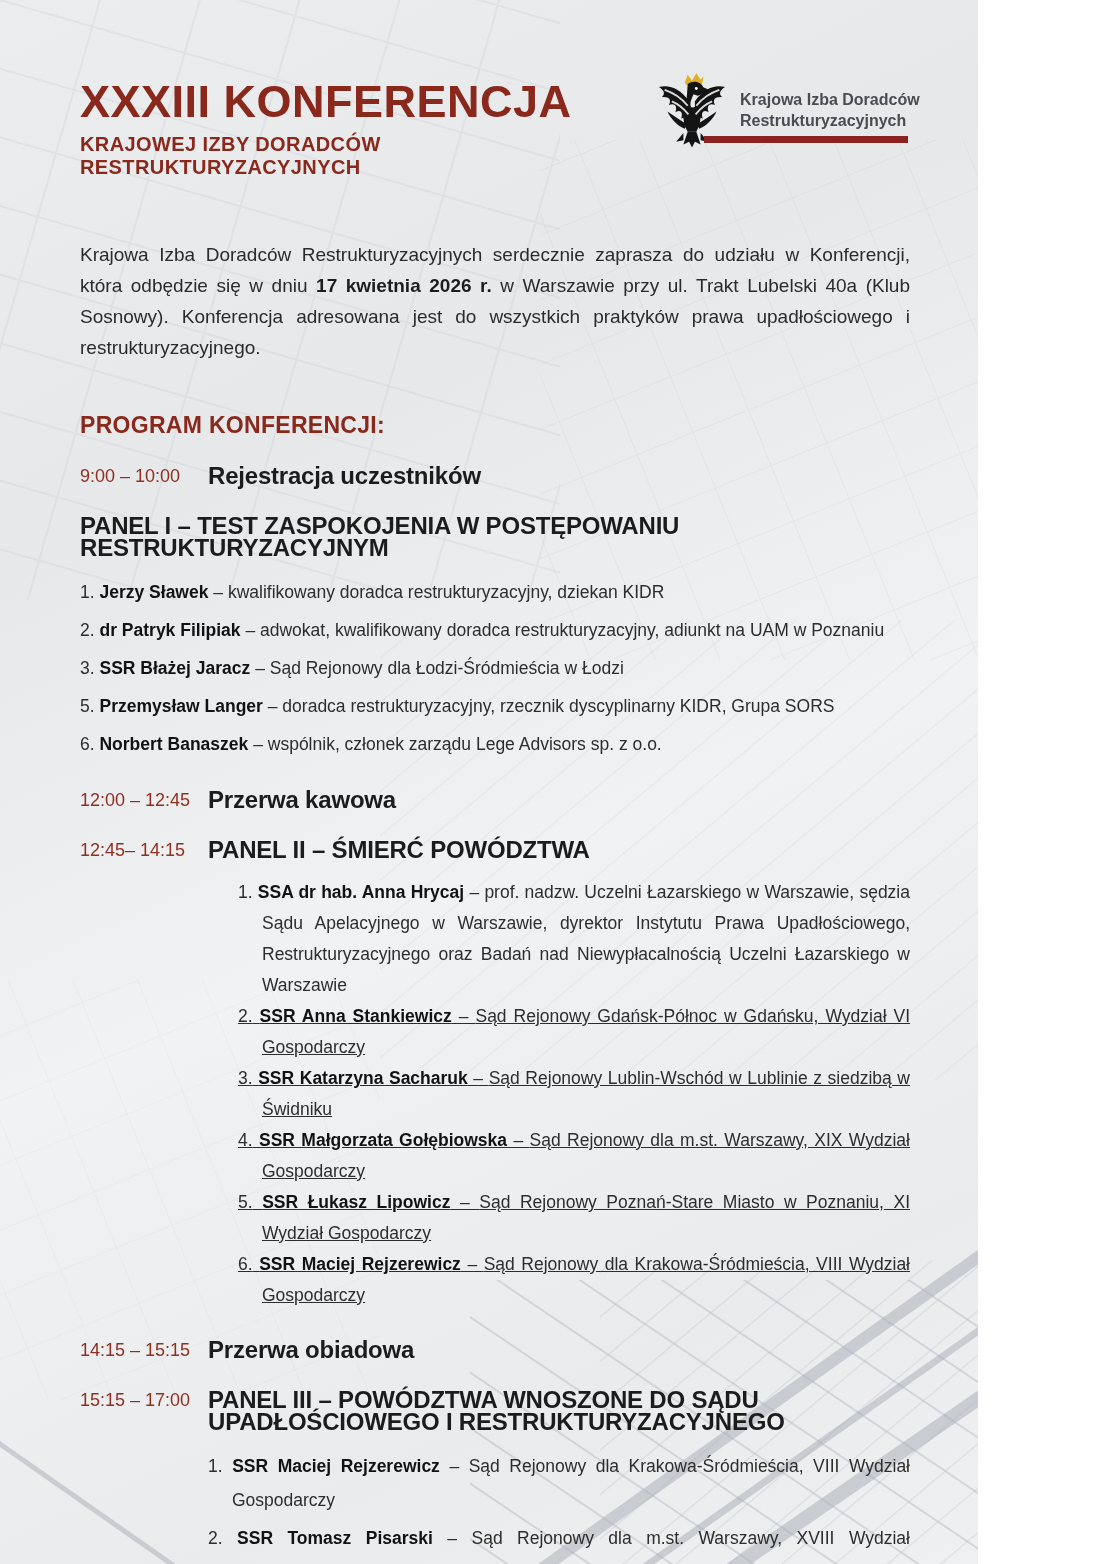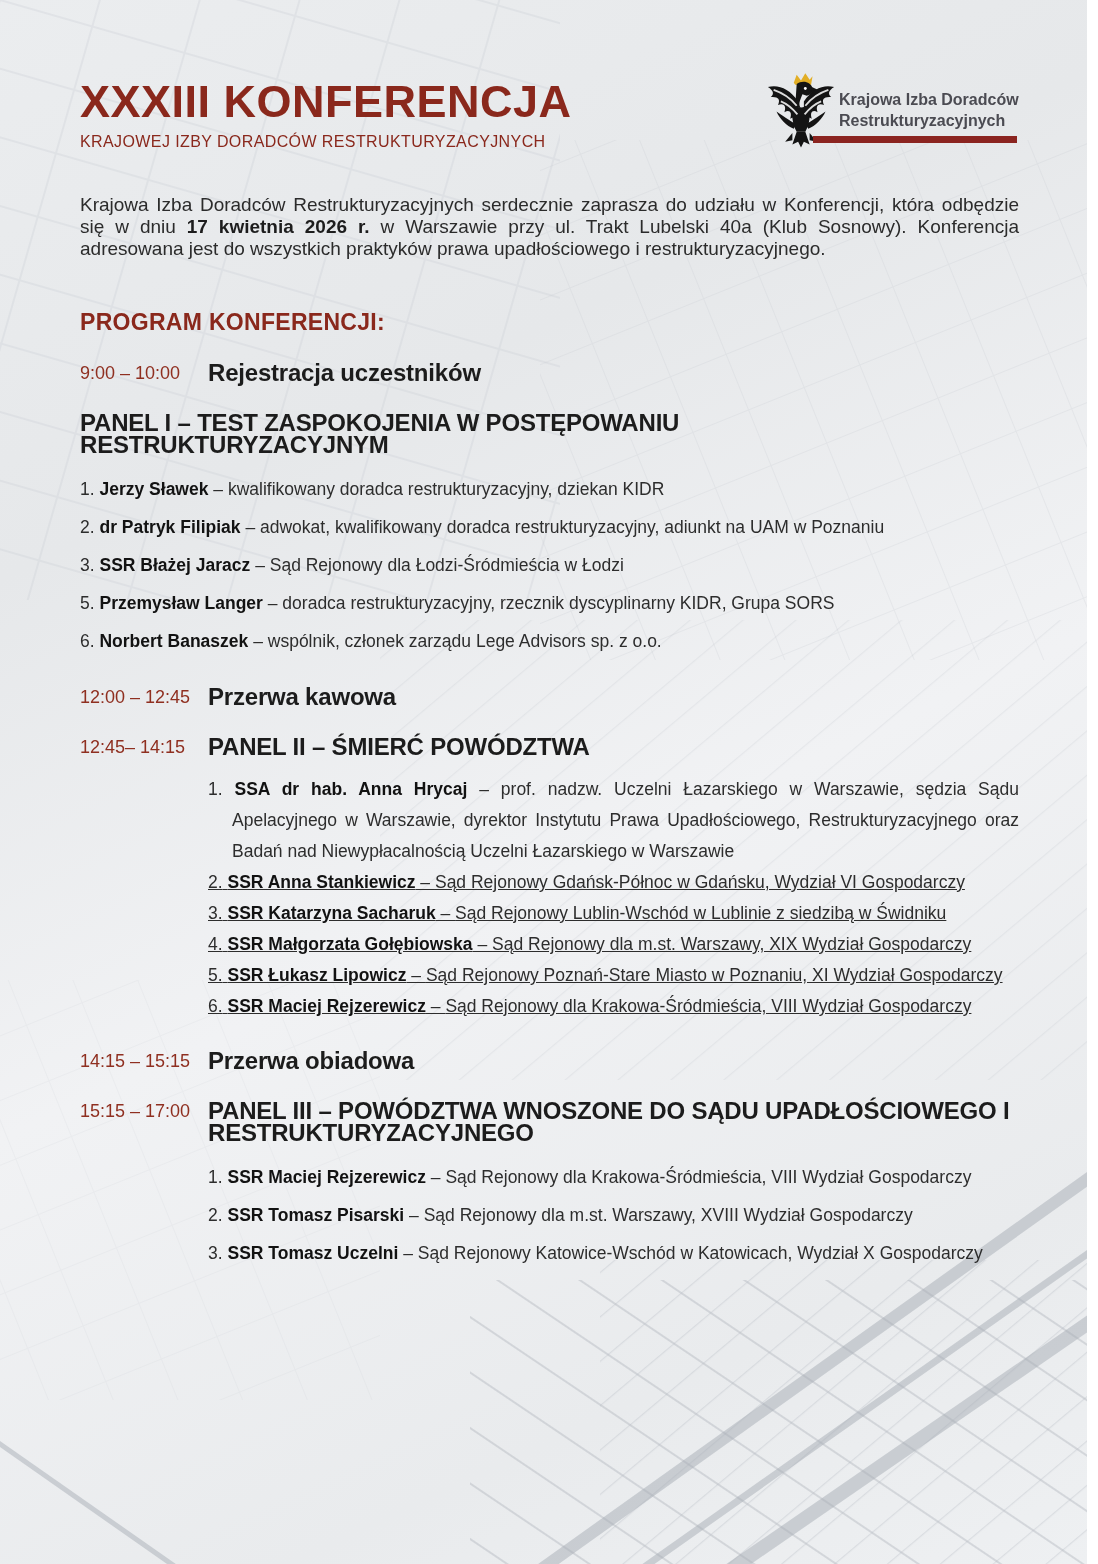--- a/index.html
+++ b/index.html
@@ -1,19 +1,19 @@
 <!DOCTYPE html>
 <html lang="pl"><head>
 <meta charset="utf-8">
 <style>
   * { box-sizing: border-box; }
   html, body { margin: 0; padding: 0; background: #ffffff; }
   .page {
     position: relative;
-    width: 1087px;
+    width: 978px;
     height: 1564px;
     overflow: hidden;
     font-family: "Liberation Sans", sans-serif;
     color: #2d2d2d;
     background: linear-gradient(155deg, #ebedef 0%, #e6e8ea 28%, #f1f2f4 55%, #e9ebed 82%, #eef0f2 100%);
   }
   .bg {
     position: absolute;
     inset: 0;
     width: 1098px;
@@ -32,31 +32,31 @@
   h1.title {
     margin: 0;
     font-size: 45px;
     line-height: 48px;
     font-weight: bold;
     color: #8a281c;
     letter-spacing: 0.5px;
   }
   .subtitle {
     margin-top: 7px;
-    font-size: 16px;
-    font-weight: normal;
+    font-size: 20px;
+    font-weight: bold;
     letter-spacing: 0.4px;
     color: #8a281c;
   }
   .logo {
     position: relative;
     width: 252px;
     flex: none;
     display: flex;
-    gap: 2px;
+    gap: 12px;
     margin-top: -6px;
   }
   .logo-eagle { width: 72px; height: 84px; flex: none; }
   .logo-text {
     margin-top: 17px;
     font-size: 16px;
     line-height: 21px;
     font-weight: bold;
     color: #4b4b52;
     white-space: nowrap;
@@ -66,23 +66,23 @@
     left: 48px;
     right: 0;
     top: 64px;
     height: 7px;
     background: #8b2420;
   }
 
   
   .content { padding: 0 68px 0 80px; }
   .intro {
-    margin: 38px 0 0 0;
+    margin: 60px 0 0 0;
     font-size: 19px;
-    line-height: 22px;
+    line-height: 31px;
     text-align: justify;
     color: #2b2b2b;
   }
   .intro b { color: #1d1d1d; }
 
   .program-heading {
     margin: 50px 0 0 0;
     font-size: 23px;
     line-height: 24px;
     font-weight: bold;
@@ -115,21 +115,21 @@
   }
   .speaker {
     font-size: 17.5px;
     line-height: 34px;
     padding-left: 24px;
     text-indent: -24px;
     text-align: justify;
     color: #2d2d2d;
   }
   .speaker + .speaker { margin-top: 4px; }
-  .session.compact .speaker { line-height: 31px; }
+  .session.compact .speaker { line-height: 31px; margin-left: 30px; }
   .session.compact .speaker + .speaker { margin-top: 0; text-decoration: underline; }
   .speaker .name { font-weight: bold; color: #121212; }
 </style>
 </head>
 <body>
 
 <div class="page">
 
   <svg class="bg" viewBox="0 0 1098 1564" aria-hidden="true">
     <defs>

